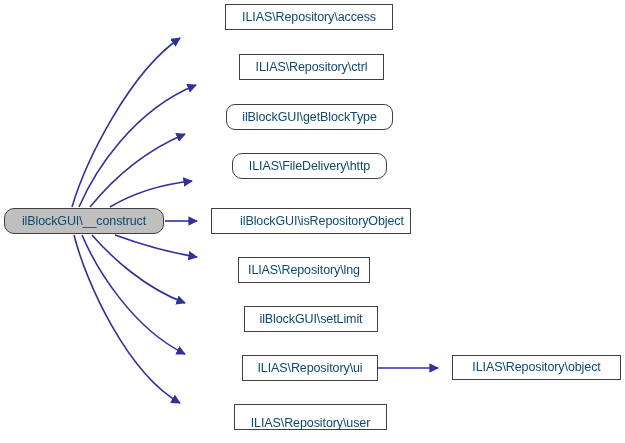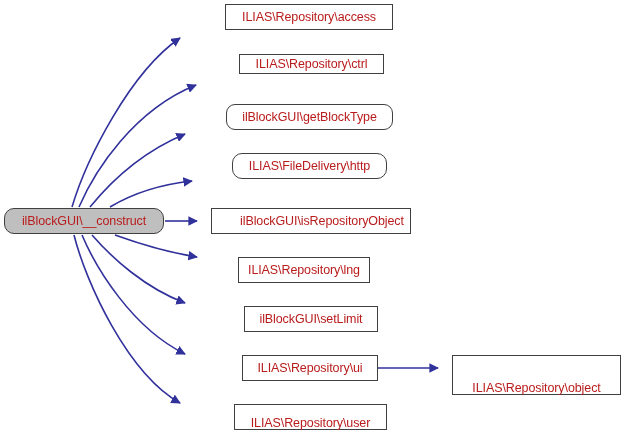--- a/index.html
+++ b/index.html
@@ -20,21 +20,21 @@
     left: 0;
     top: 0;
     width: 625px;
     height: 443px;
   }
   .node {
     position: absolute;
     box-sizing: border-box;
     border: 1px solid #404040;
     background: #ffffff;
-    color: #b91c1c;
+    color: #0c4a6e;
     font-size: 12.5px;
     line-height: 1;
     display: flex;
     align-items: center;
     justify-content: center;
     white-space: nowrap;
     letter-spacing: -0.1px;
   }
   .node.root {
     background: #bfbfbf;
@@ -71,21 +71,21 @@
   </svg>
 
   <div class="node root" style="left:4px; top:208px; width:160px; height:26px;border-radius:10px;">
     <span class="node-label">ilBlockGUI\__construct</span>
   </div>
 
   <div class="node" style="left:225px; top:4px; width:168px; height:26px;">
     <span class="node-label">ILIAS\Repository\access</span>
   </div>
 
-  <div class="node" style="left:239px; top:54px; width:145px; height:20px;">
+  <div class="node" style="left:239px; top:54px; width:145px; height:26px;">
     <span class="node-label">ILIAS\Repository\ctrl</span>
   </div>
 
   <div class="node" style="left:226px; top:104px; width:167px; height:26px;border-radius:9px;">
     <span class="node-label">ilBlockGUI\getBlockType</span>
   </div>
 
   <div class="node" style="left:232px; top:153px; width:155px; height:26px;border-radius:10px;">
     <span class="node-label">ILIAS\FileDelivery\http</span>
   </div>
@@ -99,21 +99,21 @@
   </div>
 
   <div class="node" style="left:244px; top:306px; width:134px; height:26px;">
     <span class="node-label">ilBlockGUI\setLimit</span>
   </div>
 
   <div class="node" style="left:242px; top:355px; width:136px; height:26px;">
     <span class="node-label">ILIAS\Repository\ui</span>
   </div>
 
-  <div class="node" style="left:452px; top:355px; width:169px; height:40px;align-items:flex-end;">
+  <div class="node" style="left:452px; top:355px; width:169px; height:25px;">
     <span class="node-label">ILIAS\Repository\object</span>
   </div>
 
   <div class="node" style="left:234px; top:404px; width:153px; height:26px;align-items:flex-end;">
     <span class="node-label">ILIAS\Repository\user</span>
   </div>
 
 </div>
 
 </body></html>

